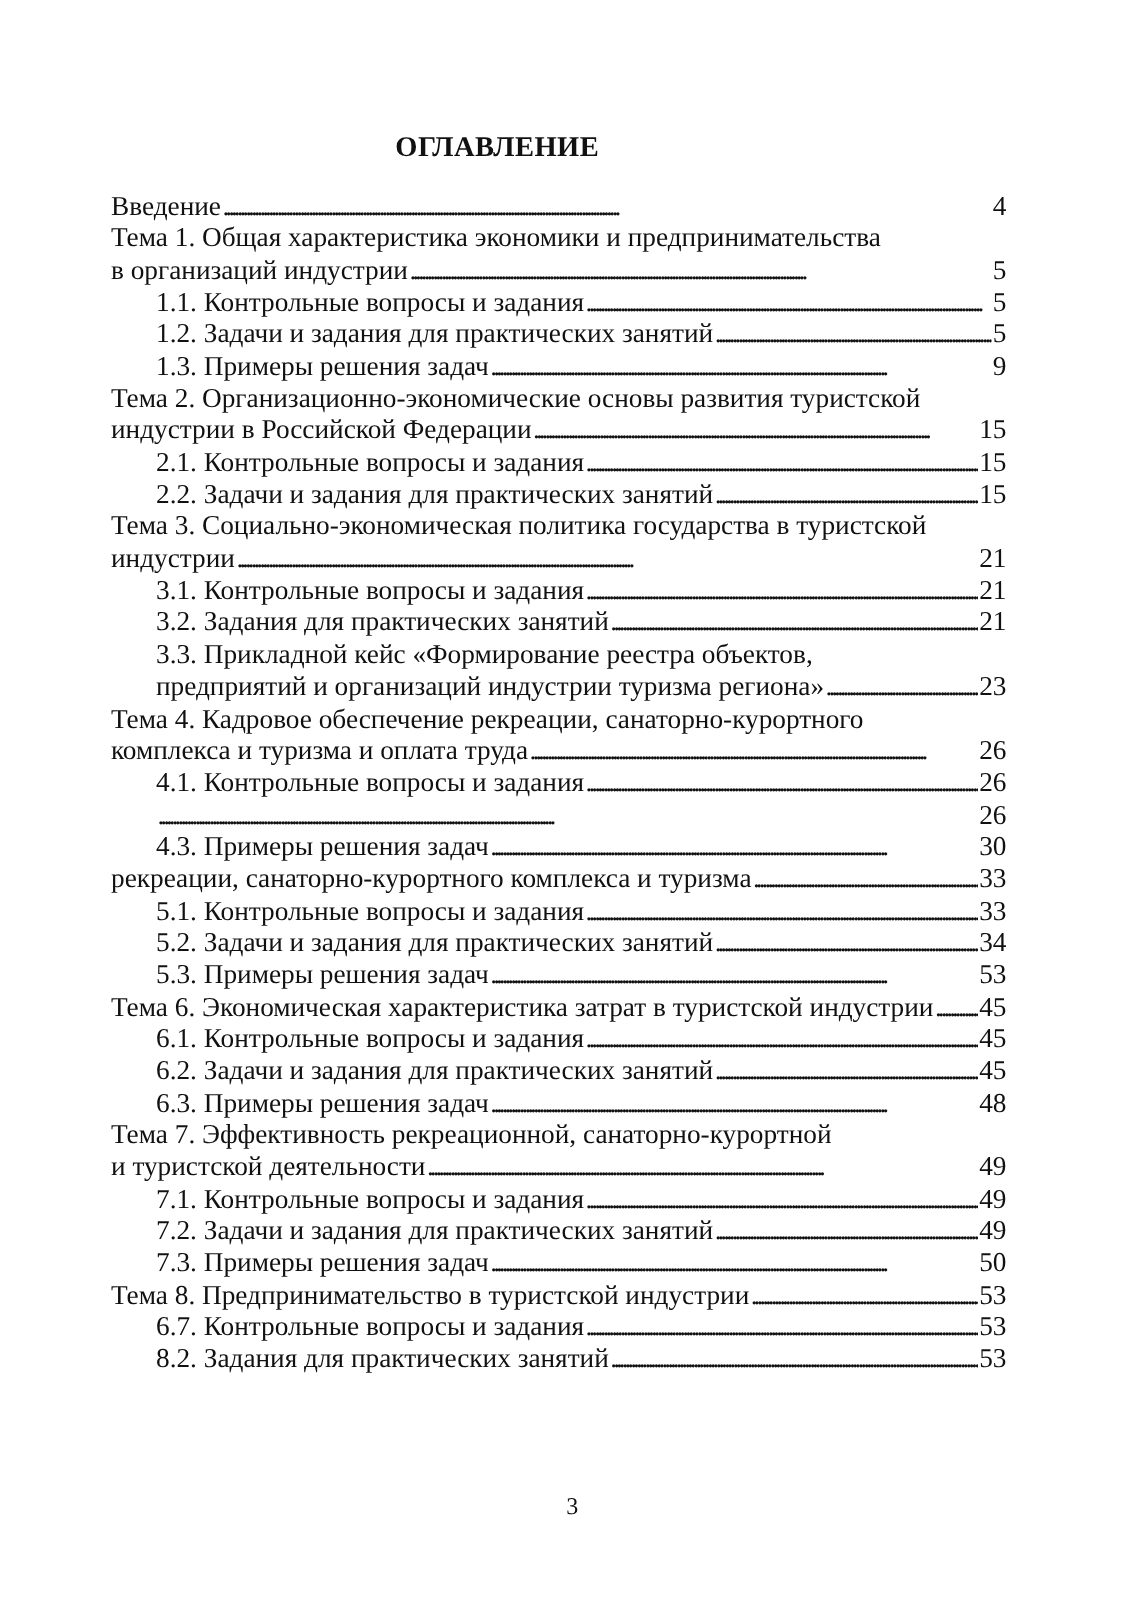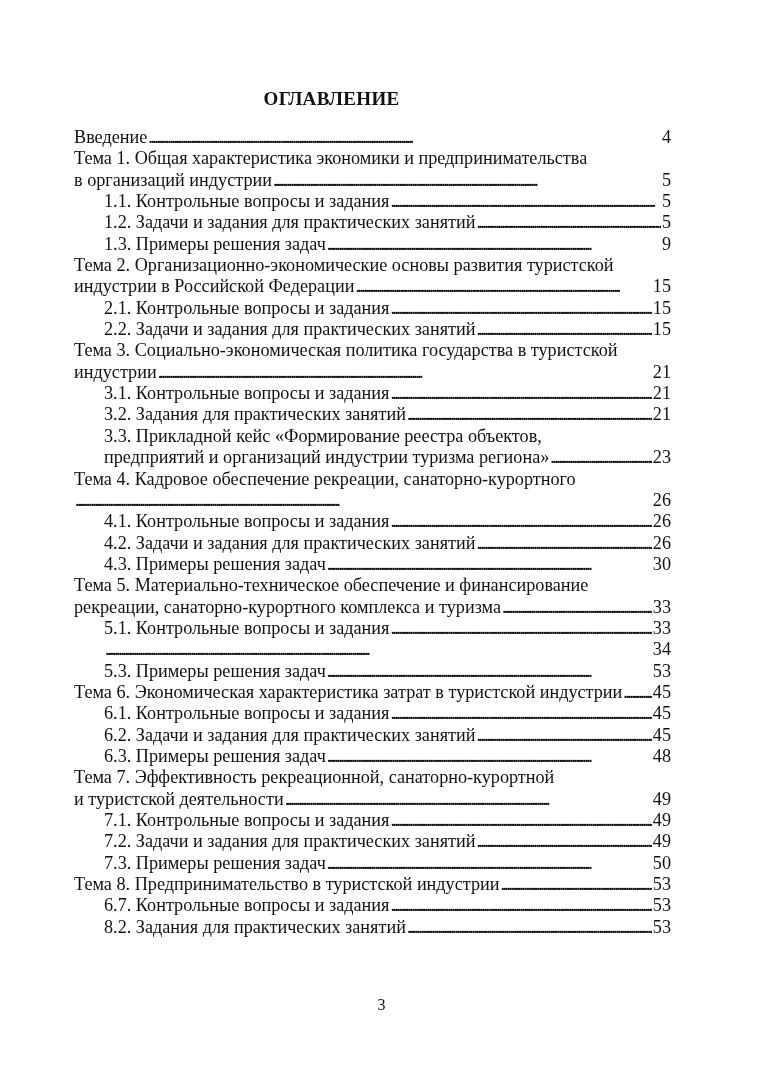--- a/index.html
+++ b/index.html
@@ -92,52 +92,50 @@
     </div>
     <div class="row sub">
       <span class="label">предприятий и организаций индустрии туризма региона»</span>
       <span class="dots"></span>
       <span class="page">23</span>
     </div>
     <div class="row nolead">
       <span class="label">Тема 4. Кадровое обеспечение рекреации, санаторно-курортного</span>
     </div>
     <div class="row">
+      <span class="label">комплекса и туризма и оплата труда</span>
       <span class="dots"></span>
       <span class="page">26</span>
     </div>
     <div class="row sub">
       <span class="label">4.1. Контрольные вопросы и задания</span>
       <span class="dots"></span>
       <span class="page">26</span>
     </div>
     <div class="row sub">
-      <span class="label">4.2. Задачи и задания для практических занятий</span>
       <span class="dots"></span>
       <span class="page">26</span>
     </div>
     <div class="row sub">
       <span class="label">4.3. Примеры решения задач</span>
       <span class="dots"></span>
       <span class="page">30</span>
     </div>
-    <div class="row nolead">
-      <span class="label">Тема 5. Материально-техническое обеспечение и финансирование</span>
-    </div>
     <div class="row">
       <span class="label">рекреации, санаторно-курортного комплекса и туризма</span>
       <span class="dots"></span>
       <span class="page">33</span>
     </div>
     <div class="row sub">
       <span class="label">5.1. Контрольные вопросы и задания</span>
       <span class="dots"></span>
       <span class="page">33</span>
     </div>
     <div class="row sub">
+      <span class="label">5.2. Задачи и задания для практических занятий</span>
       <span class="dots"></span>
       <span class="page">34</span>
     </div>
     <div class="row sub">
       <span class="label">5.3. Примеры решения задач</span>
       <span class="dots"></span>
       <span class="page">53</span>
     </div>
     <div class="row">
       <span class="label">Тема 6. Экономическая характеристика затрат в туристской индустрии</span>

